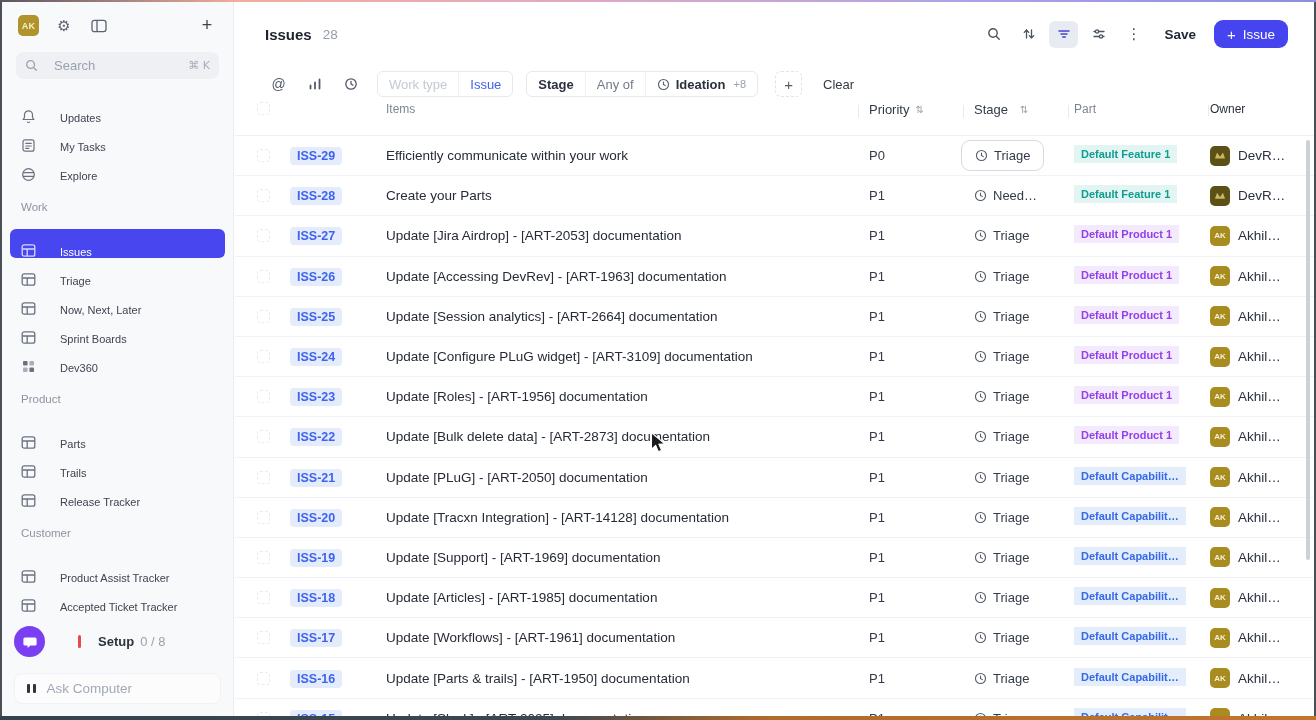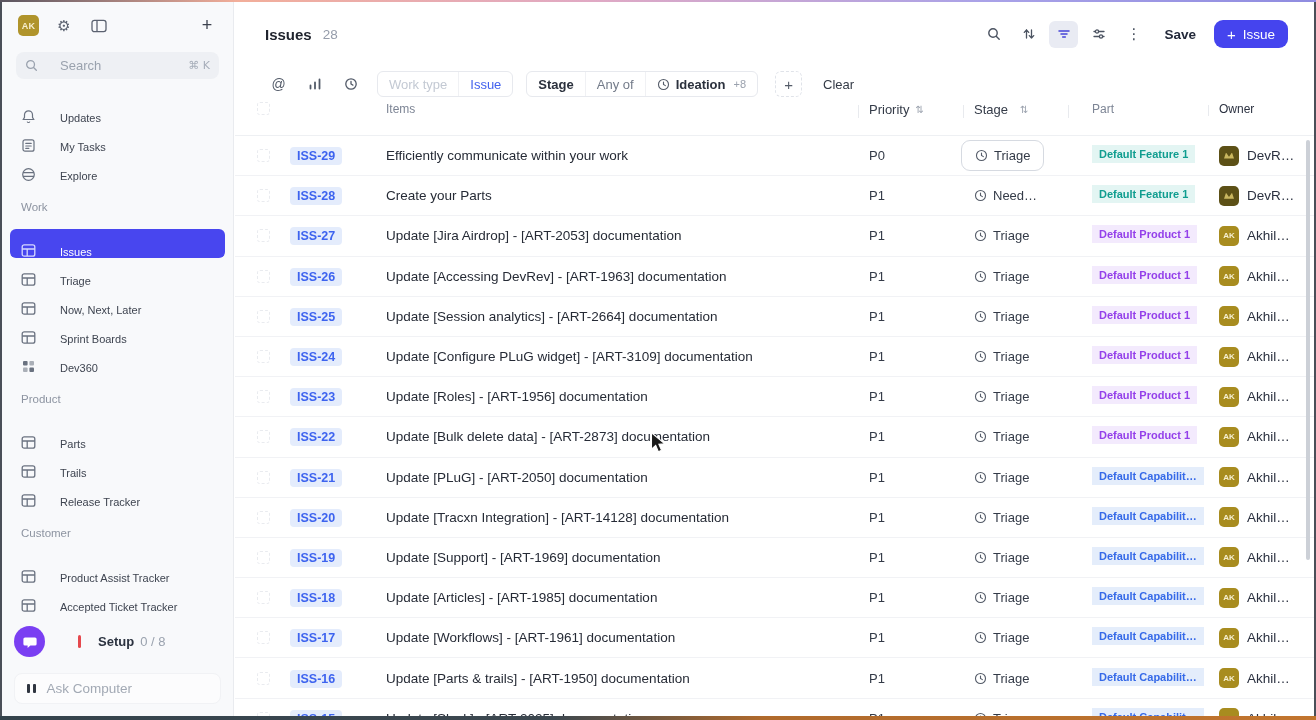--- a/index.html
+++ b/index.html
@@ -18,21 +18,21 @@
   
   .sidebar{position:absolute;left:2px;top:2px;bottom:4px;width:232px;background:#f8f9fb;
     border-right:1px solid #e9ebef;display:flex;flex-direction:column}
   .sb-head{display:flex;align-items:center;gap:15px;padding:13px 16px 2px 16px}
   .ws-avatar{width:21px;height:21px;border-radius:5px;background:#b0942b;color:#f7efce;
     font-size:9px;font-weight:bold;display:flex;align-items:center;justify-content:center;letter-spacing:.3px}
   .sb-ic{color:#5b6270;display:flex;align-items:center;justify-content:center;width:20px;height:20px;font-size:15px}
   .sb-spacer{flex:1}
   .sb-plus{font-size:18px;color:#3c424e;font-weight:400}
   .search{margin:14px 14px 0 14px;height:27px;background:#eef0f4;border-radius:8px;display:flex;
-    align-items:center;padding:0 9px;gap:22px;color:#9aa2ae;font-size:13px}
+    align-items:center;padding:0 9px;gap:16px;color:#9aa2ae;font-size:13px}
   .search svg{flex:none}
   .kbd{margin-left:auto;font-size:11px;color:#a7aeba}
   .nav{padding:16px 8px 0 8px}
   .nav-item{display:flex;align-items:flex-end;gap:24px;height:29px;padding:0 11px;border-radius:6px;
     color:#3e4450;font-size:11px;cursor:default}
   .nav-item .nicon{color:#6a7280;display:flex;width:15px;height:15px}
   .nav-item.active{background:#4846ef;color:#fff}
   .nav-item.active .nicon{color:#d6d8ff}
   .sec-title{font-size:11.5px;color:#8d94a1;padding:19px 11px 16px 11px}
   .sb-footer{margin-top:auto;padding:8px 12px 12px 12px}
@@ -81,26 +81,26 @@
     font-size:12px;color:#7d8595;flex:none}
   .trow{height:40.2px;display:flex;align-items:center;border-bottom:1px solid #f1f2f5;flex:none;font-size:13.5px;background:#fff}
   .cb{width:13px;height:13px;border:1px dashed #e6e8ed;border-radius:3px;margin-left:22px;flex:none;opacity:.85}
   .idw{width:76px;margin-left:20px;flex:none}
   .idb{background:#e4ecfc;color:#3d63ef;font-weight:600;font-size:12.5px;padding:2px 7px;border-radius:4px}
   .cell-title{flex:1;padding-left:20px;color:#262b36;white-space:nowrap;overflow:hidden}
   .col-pr{width:105px;padding-left:11px;flex:none;color:#343b48;font-size:13px}
   .col-st{width:105px;padding-left:11px;flex:none;display:flex;align-items:center;gap:6px;color:#343b48;font-size:13px}
   .stbox{display:flex;align-items:center;gap:6px;border:1px solid #d6dae1;border-radius:9px;
     background:#fff;padding:7px 13px;margin-left:-13px;box-shadow:0 0 0 1px rgba(255,255,255,.5)}
-  .col-pa{width:140px;padding-left:24px;flex:none}
+  .col-pa{width:140px;padding-left:6px;flex:none}
   .badge{font-size:11px;font-weight:600;padding:3px 7px;border-radius:0;white-space:nowrap;display:inline-block;max-width:124px;overflow:hidden}
   .badge.feature{color:#0f9d8f;background:#e3f5f3}
   .badge.product{color:#9440ea;background:#f3eafd}
   .badge.capability{color:#3569e8;background:#e4edfb}
-  .col-ow{width:106px;padding-left:11px;flex:none;display:flex;align-items:center;gap:8px;color:#2b3140;white-space:nowrap;overflow:hidden}
+  .col-ow{width:106px;padding-left:2px;flex:none;display:flex;align-items:center;gap:8px;color:#2b3140;white-space:nowrap;overflow:hidden}
   .av{width:20px;height:20px;border-radius:5px;display:flex;align-items:center;justify-content:center;
     font-size:8px;font-weight:700;flex:none}
   .av.ak{background:#a88c1f;color:#f6efd0}
   .av.dev{background:#5c5016}
   .devmark{width:10px;height:6px;background:#c9b65f;clip-path:polygon(0 100%,20% 0,50% 70%,80% 0,100% 100%)}
   .hc{display:flex;align-items:center;position:relative}
   .hc .vline{position:absolute;left:0;top:3px;height:13px;width:1px;background:#e8eaee}
   .sortg{font-size:10px;color:#9aa1ad;margin-left:6px}
   .rows-wrap{flex:1;overflow:hidden}
 

